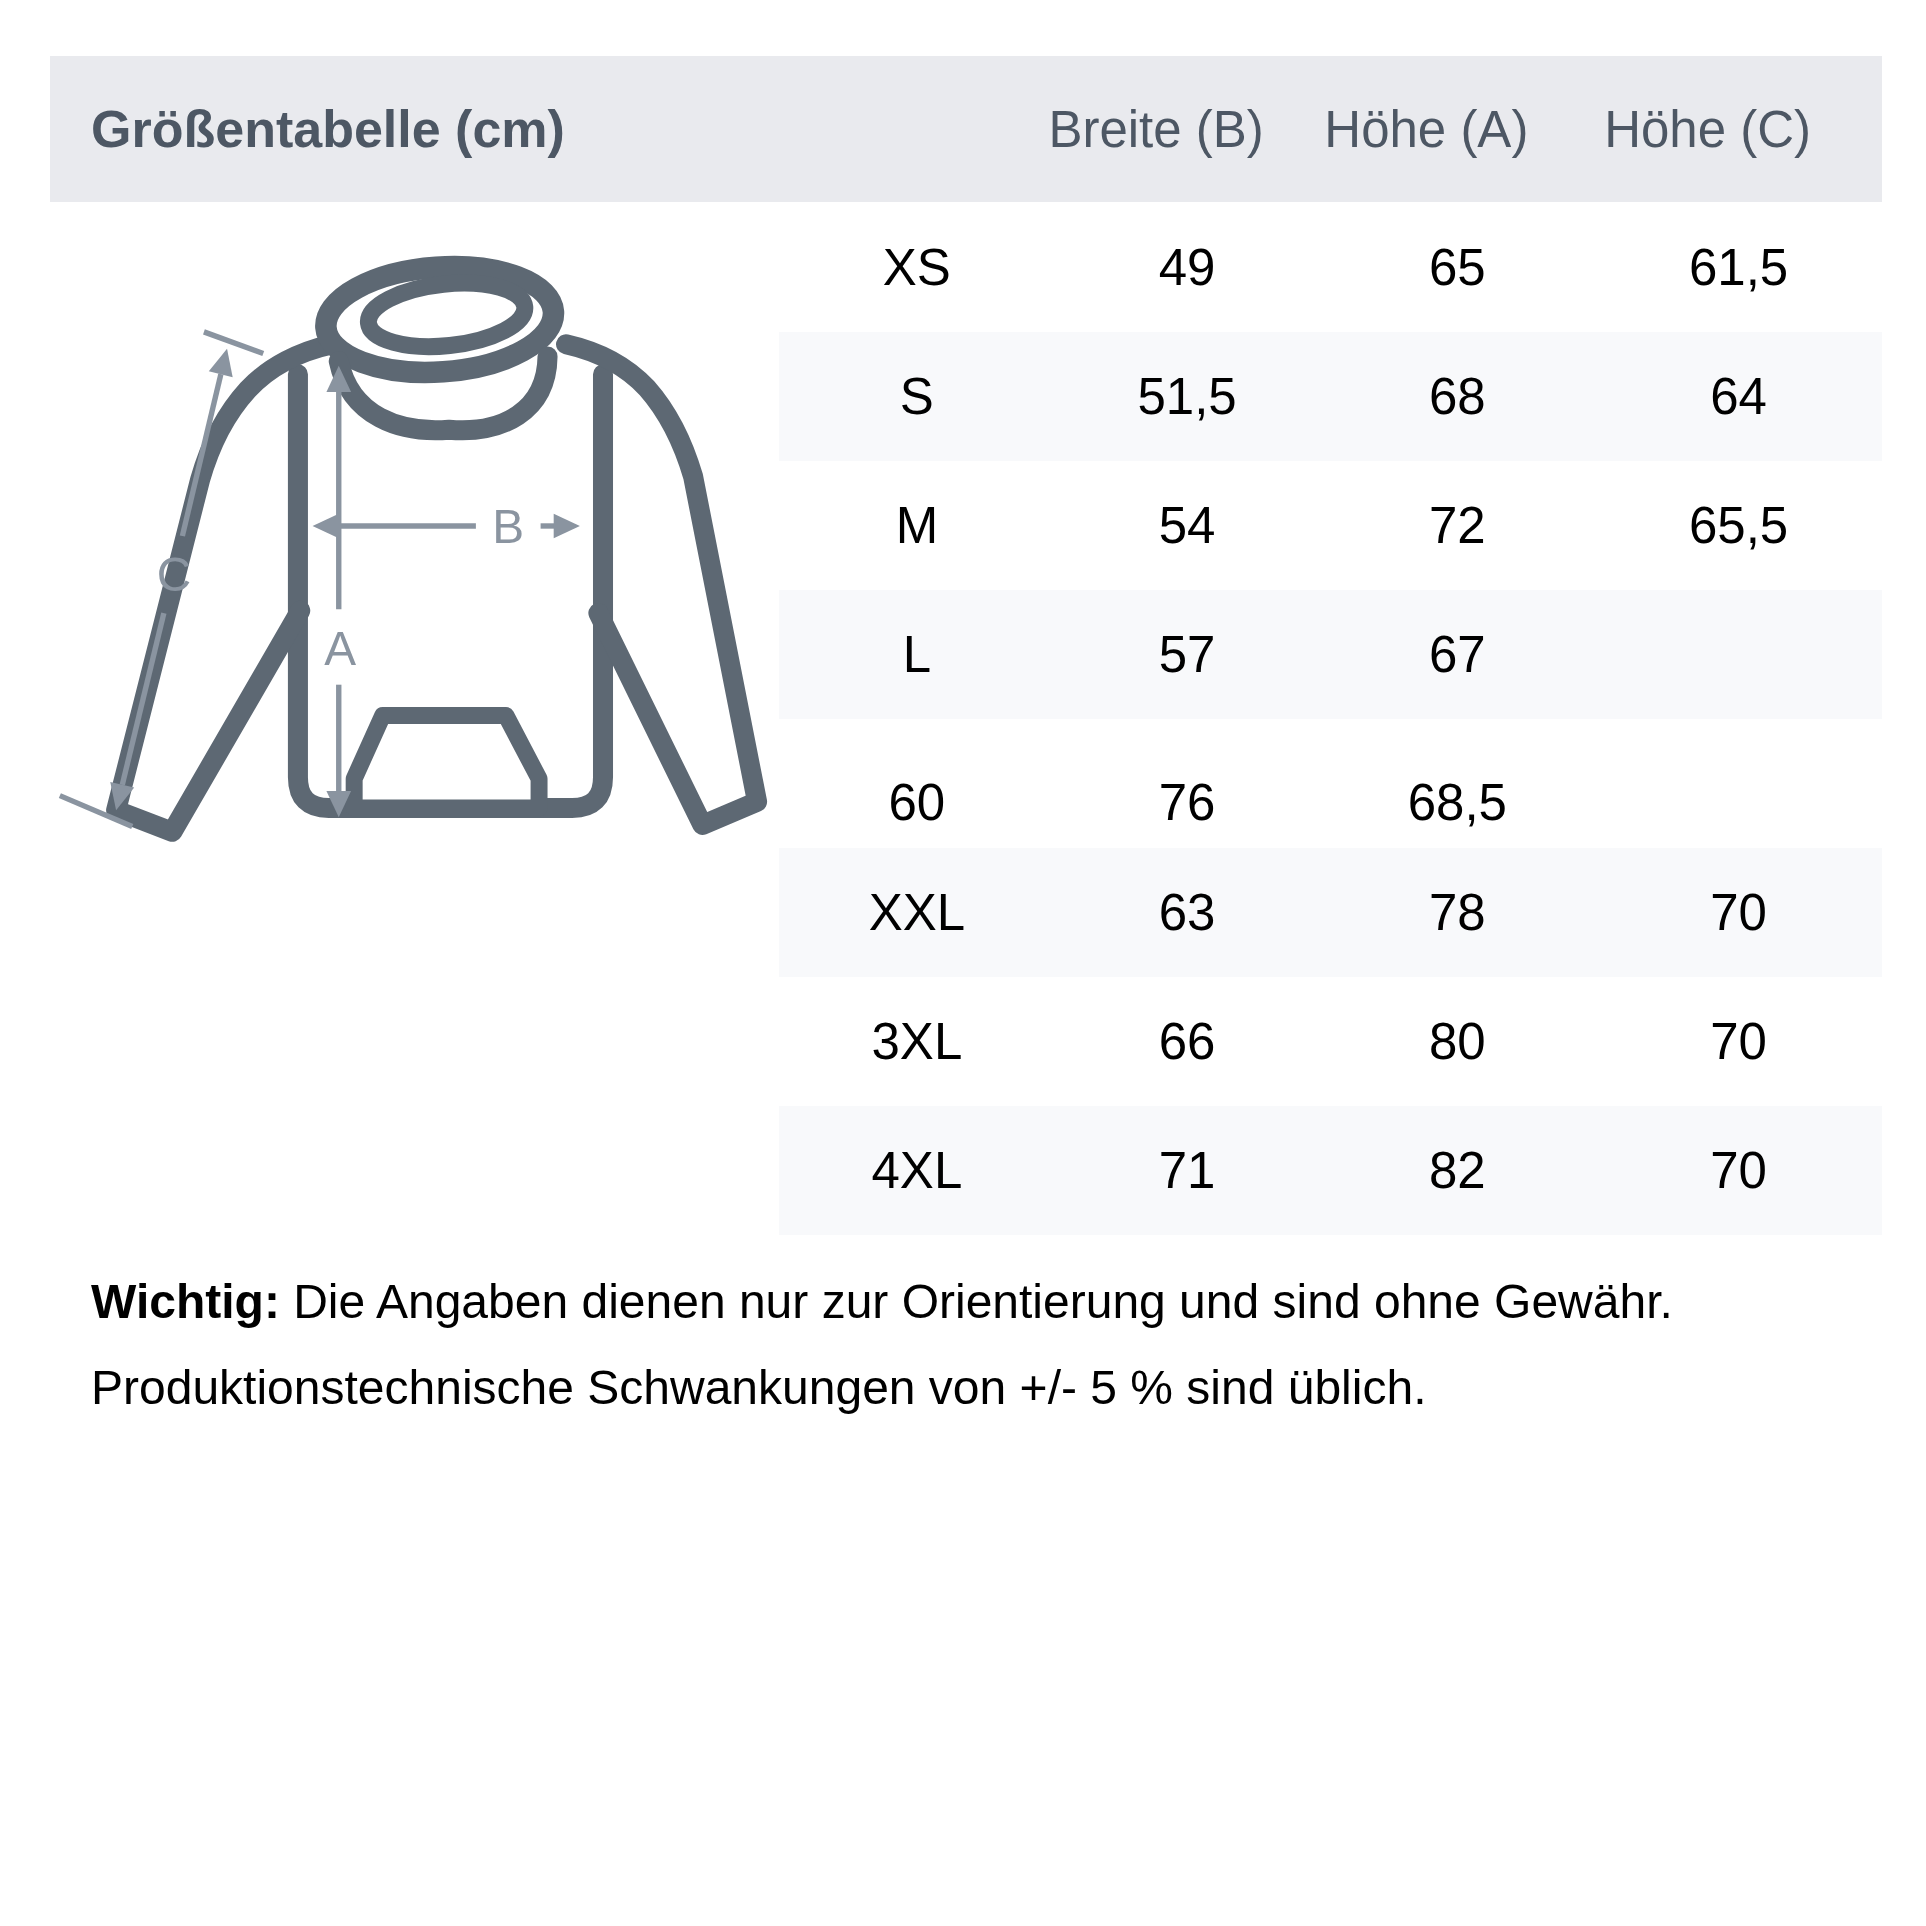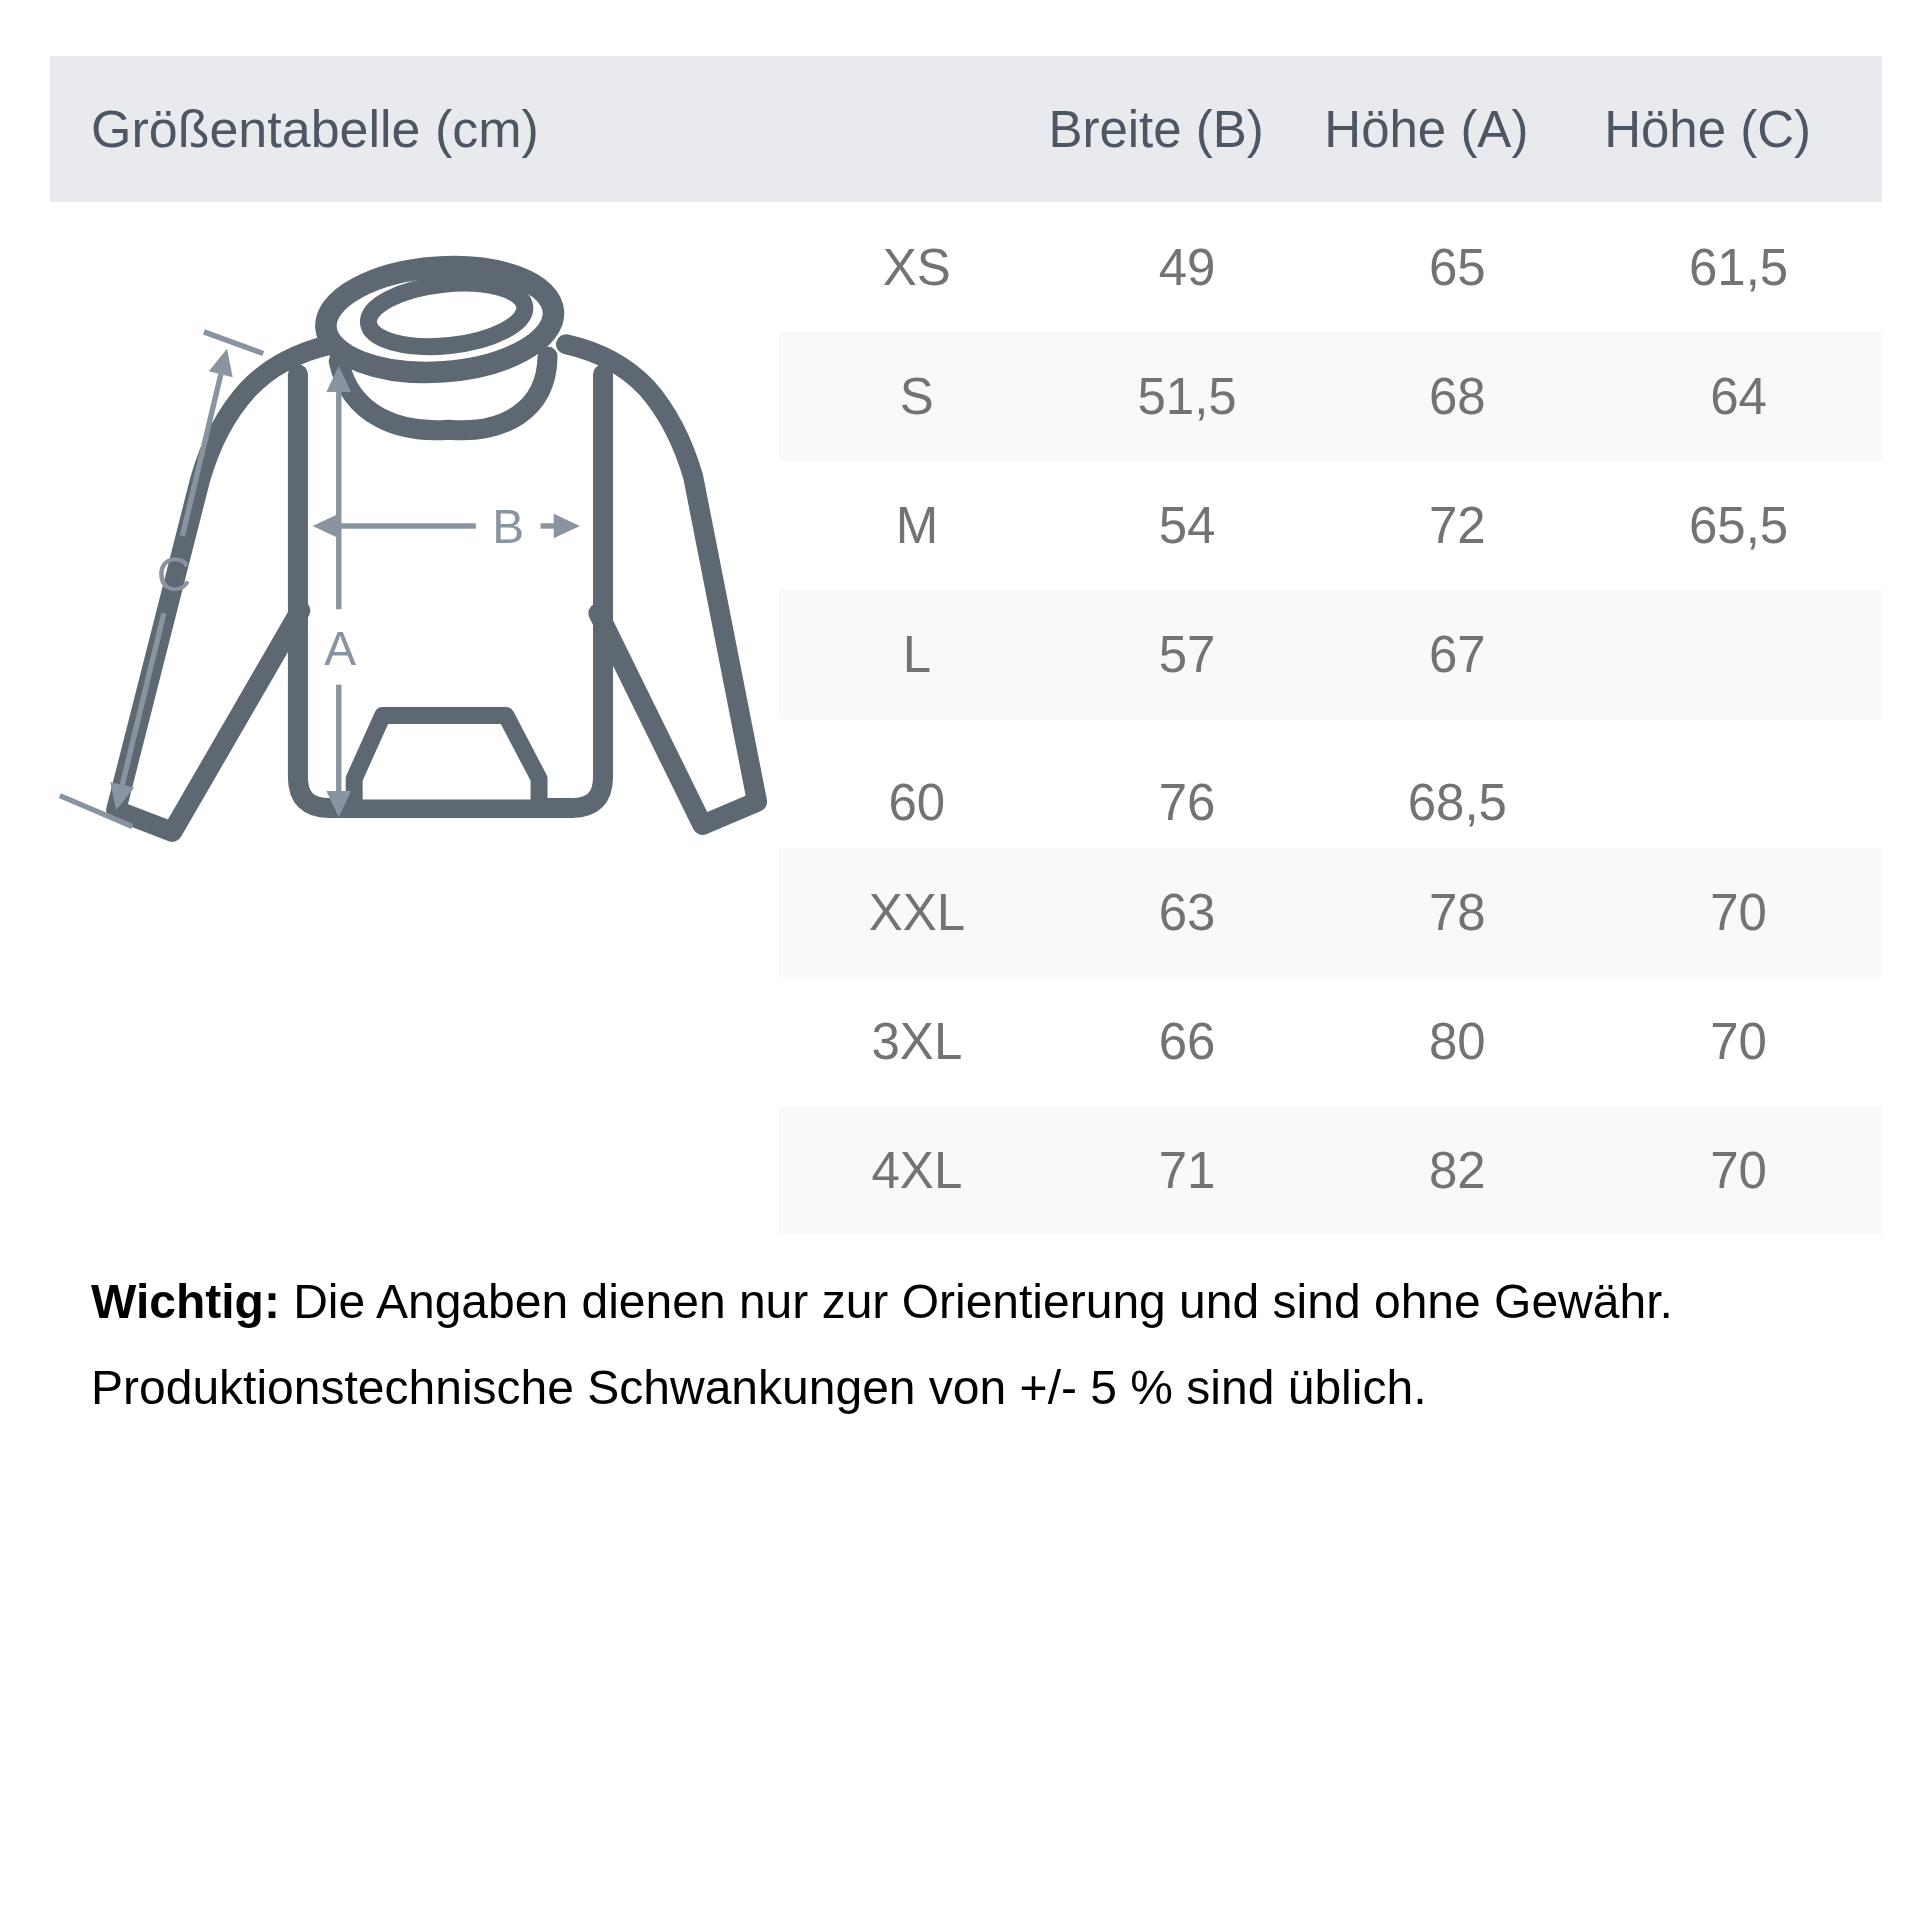--- a/index.html
+++ b/index.html
@@ -4,38 +4,38 @@
 <style>
   html,body{margin:0;padding:0;background:#ffffff;}
   #screen{
     position:relative;width:1926px;height:1926px;background:#ffffff;overflow:hidden;
     font-family:"Liberation Sans", sans-serif;color:#4d5764;
   }
   
   .header-band{position:absolute;left:50px;top:56px;width:1832px;height:146px;background:#e9eaee;}
   .chart-title{
     position:absolute;left:41px;top:0;height:100%;display:flex;align-items:center;
-    font-size:52px;font-weight:normal;color:#4d5764;white-space:nowrap;
+    font-size:52px;font-weight:bold;color:#4d5764;white-space:nowrap;
   }
   .head-cols{
     position:absolute;right:31px;top:0;width:1103px;height:100%;
     display:grid;grid-template-columns:25% 24% 25% 26%;
   }
   .hcell{display:flex;align-items:center;justify-content:center;font-size:51px;font-weight:normal;white-space:nowrap;}
   .hc-breite{grid-column:2}.hc-hoehe{grid-column:3}.hc-aermel{grid-column:4}
   
   .rows{position:absolute;left:50px;top:203px;width:1832px;}
   .trow{position:relative;height:129px;width:100%;}
   .trow .stripe-bg{display:none;position:absolute;right:0;top:0;width:1103px;height:100%;background:#f8f9fb;}
   .trow:nth-child(even) .stripe-bg{display:block;}
   .cells{
     position:absolute;right:0;top:0;width:1103px;height:100%;
     display:grid;grid-template-columns:25% 24% 25% 26%;
   }
-  .cell{display:flex;align-items:center;justify-content:center;font-size:51px;color:#737373;}
+  .cell{display:flex;align-items:center;justify-content:center;font-size:51px;color:#000000;}
   
   .trow:nth-child(5) .cell-size{transform:translateY(-17px);}
   .trow:nth-child(5) .cell-num{transform:translateY(18.5px);}
   
   .hoodie-svg{position:absolute;left:46px;top:193px;}
   .outline{fill:none;stroke:#5d6873;stroke-width:26;stroke-linecap:round;stroke-linejoin:round;}
   .outline-thin{fill:#ffffff;stroke:#5d6873;stroke-width:22;stroke-linecap:round;stroke-linejoin:round;}
   .pocket{fill:#ffffff;stroke:#5d6873;stroke-width:22;stroke-linejoin:round;}
   .dim{stroke:#8a94a0;stroke-width:7;fill:none;}
   .dimhead{fill:#8a94a0;stroke:none;}

